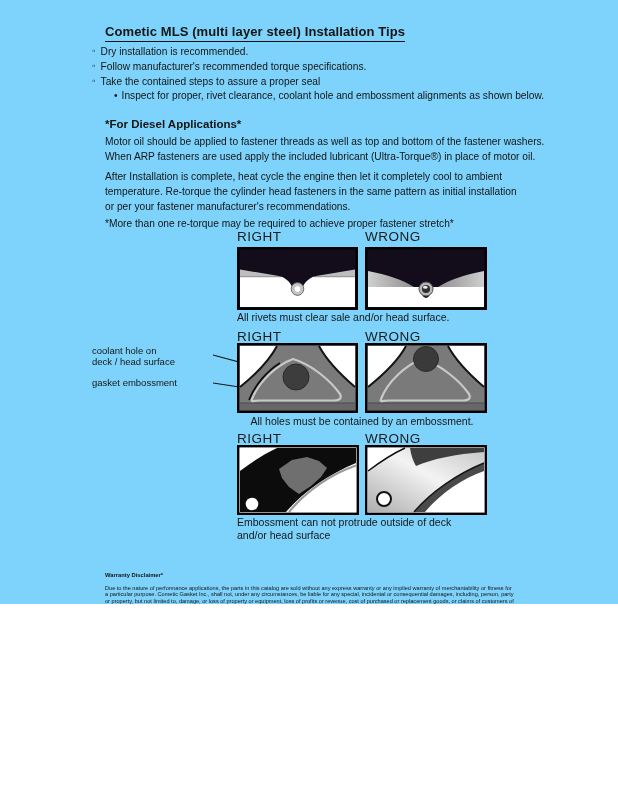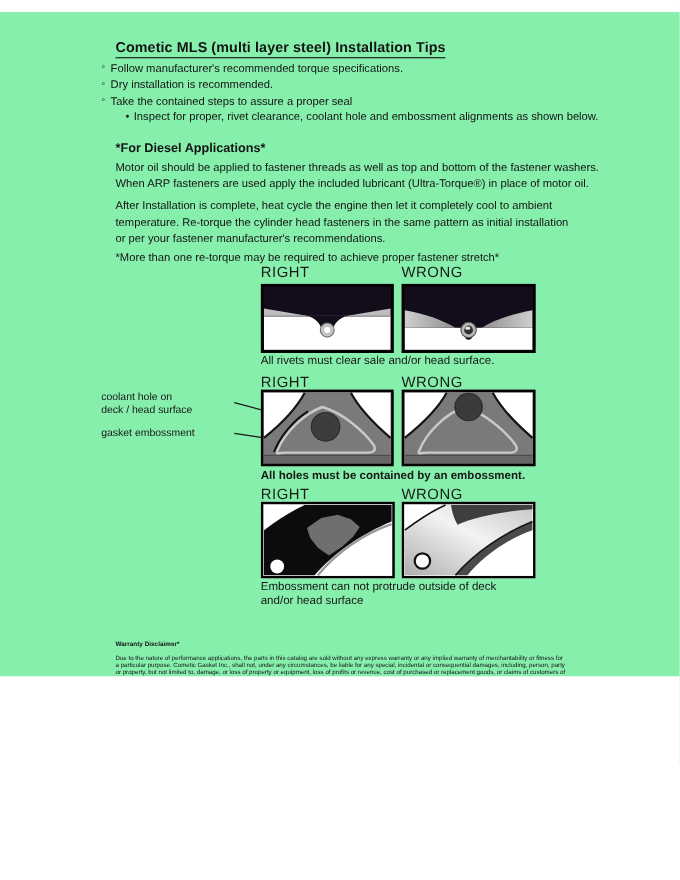--- a/index.html
+++ b/index.html
@@ -1,25 +1,24 @@
 <!DOCTYPE html>
 <html><head>
 <meta charset="utf-8">
 <style>
   * { margin: 0; padding: 0; box-sizing: border-box; }
   html,body { background: #ffffff; }
   .page {
     position: relative;
     width: 618px;
     height: 604px;
-    background: #86efac;
+    background: #7dd3fc;
     font-family: "Liberation Sans", "DejaVu Sans", sans-serif;
     color: #141414;
     overflow: hidden;
-    margin-top: 11px;
   }
   .abs { position: absolute; }
 
   .title {
     left: 105px; top: 24px;
     font-size: 13px; font-weight: bold;
     letter-spacing: .1px;
     border-bottom: 1.4px solid #111;
     padding-bottom: 2px;
     white-space: nowrap;
@@ -46,22 +45,22 @@
   .footer-code { left: 402px; top: 760px; font-size: 13.5px; color: #2a2a2a; letter-spacing: .3px; }
 </style>
 </head>
 <body>
 
 <div class="page">
 
   <div class="abs title">Cometic MLS (multi layer steel) Installation Tips</div>
 
   <div class="abs bullets">
+    <div class="bullet">Dry installation is recommended.</div>
     <div class="bullet">Follow manufacturer's recommended torque specifications.</div>
-    <div class="bullet">Dry installation is recommended.</div>
     <div class="bullet">Take the contained steps to assure a proper seal</div>
     <div class="subbullet">Inspect for proper, rivet clearance, coolant hole and embossment alignments as shown below.</div>
   </div>
 
   <div class="abs sec-head" style="left:105px; top:118px;">*For Diesel Applications*</div>
   <div class="abs body-par" style="left:105px; top:134px;">Motor oil should be applied to fastener threads as well as top and bottom of the fastener washers.
 When ARP fasteners are used apply the included lubricant (Ultra-Torque®) in place of motor oil.</div>
   <div class="abs body-par" style="left:105px; top:169px;">After Installation is complete, heat cycle the engine then let it completely cool to ambient
 temperature. Re-torque the cylinder head fasteners in the same pattern as initial installation
 or per your fastener manufacturer's recommendations.</div>
@@ -147,21 +146,21 @@
       <path d="M3,3 L41,3 C33,18 18,32 3,44 Z" fill="#ffffff"></path>
       <path d="M119,3 L83,3 C91,18 105,32 119,44 Z" fill="#ffffff"></path>
       <path d="M41,3 C33,18 18,32 3,44" stroke="#141414" stroke-width="2" fill="none"></path>
       <path d="M83,3 C91,18 105,32 119,44" stroke="#141414" stroke-width="2" fill="none"></path>
       <path d="M16,56 C23,38 41,22 57,16 C75,21 95,38 104,51 C106,55 104,57.5 98,57.5 L24,57.5 C17.5,57.5 14.5,59.5 16,56 Z" fill="none" stroke="#c9c9c9" stroke-width="2.2"></path>
       <circle cx="61" cy="16" r="12.5" fill="#3a3a3a" stroke="#2b2b2b" stroke-width="1"></circle>
       <rect x="1.2" y="1.2" width="119.6" height="67.6" fill="none" stroke="#000000" stroke-width="2.4"></rect>
     </svg>
   </div>
 
-  <div class="abs caption" style="left:237px; top:415px; width:250px; text-align:left;font-weight:bold;">All holes must be contained by an embossment.</div>
+  <div class="abs caption" style="left:237px; top:415px; width:250px; text-align:center;">All holes must be contained by an embossment.</div>
 
   <div class="abs dlabel" style="left:237px; top:431px; width:122px;">RIGHT</div>
   <div class="abs dlabel" style="left:365px; top:431px; width:122px;">WRONG</div>
 
   <div class="panel" style="left:237px; top:445px;">
     <svg width="122" height="70" viewBox="0 0 122 70">
       <rect x="0" y="0" width="122" height="70" fill="#ffffff"></rect>
       <path d="M3,26 C15,17 27,9 40,3 L119,3 L119,18 C92,29 66,47 49,67 L3,67 Z" fill="#0c0c0c"></path>
       <path d="M52,67 C69,46 94,29 119,20.5" stroke="#9a9a9a" stroke-width="2.2" fill="none"></path>
       <polygon points="42,24 55,15 70,12 82,16 90,23 84,32 74,41 62,49 52,42 45,33" fill="#6f6f6f"></polygon>

